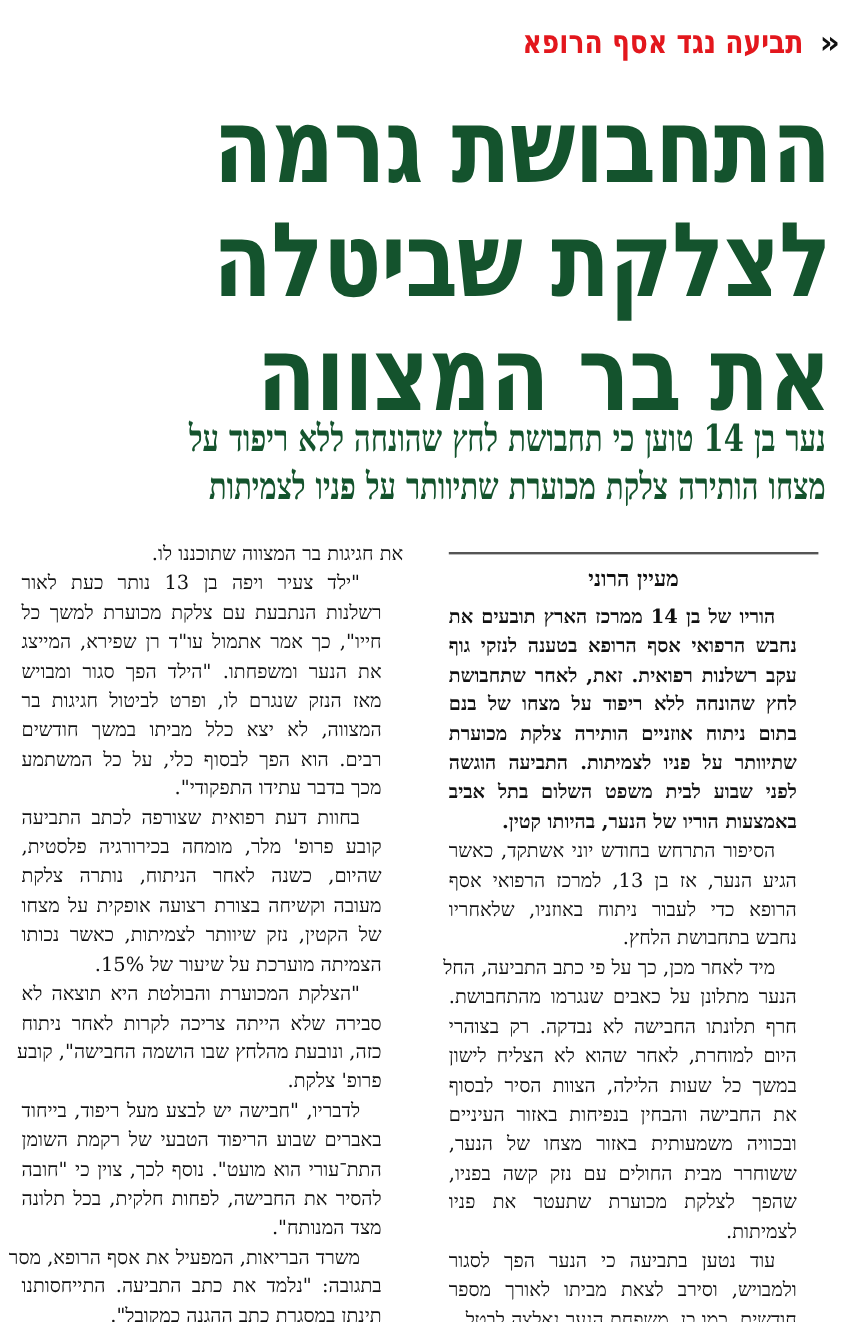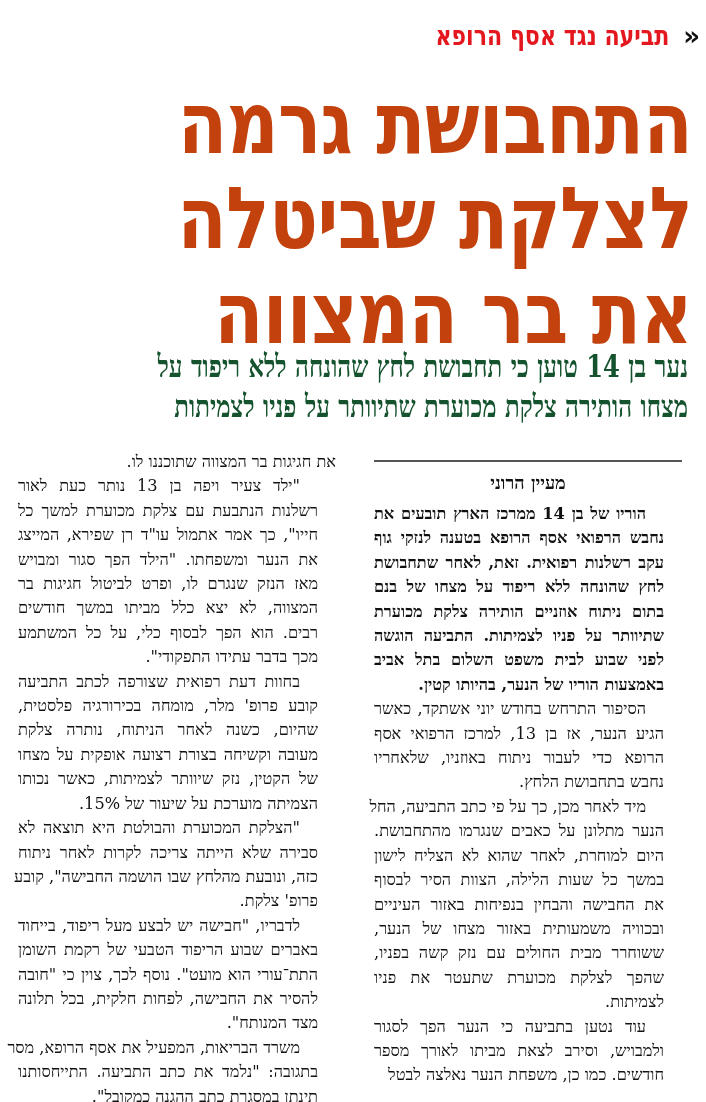--- a/index.html
+++ b/index.html
@@ -22,21 +22,21 @@
   }
   .kicker .label {
     font-family: "DejaVu Sans", sans-serif; font-weight: bold;
     font-size: 27px; color: #e3171d; line-height: 1;
     transform: scaleX(0.82); transform-origin: right center;
   }
   .headline {
     position: absolute; top: 76px; right: 14px; width: 660px;
     text-align: right;
     font-family: "DejaVu Sans", sans-serif; font-weight: bold;
-    font-size: 86px; line-height: 95px; color: #c2410c;
+    font-size: 86px; line-height: 95px; color: #14532d;
     letter-spacing: -1px;
   }
   .headline div { transform: scaleX(0.84); transform-origin: right center; white-space: nowrap; }
   .subhead {
     position: absolute; top: 346px; right: 18px; width: 670px;
     text-align: right;
     font-family: "DejaVu Serif", serif; font-weight: bold;
     font-size: 31px; line-height: 40px; color: #14532d;
   }
   .subhead div { white-space: nowrap; transform: scaleX(0.78); transform-origin: right center; }
@@ -94,20 +94,21 @@
         </p>
         <p>
           <span class="line" style="padding-right: 18px;">הסיפור התרחש בחודש יוני אשתקד, כאשר</span>
           <span class="line">הגיע הנער, אז בן 13, למרכז הרפואי אסף</span>
           <span class="line">הרופא כדי לעבור ניתוח באוזניו, שלאחריו</span>
           <span class="line last">נחבש בתחבושת הלחץ.</span>
         </p>
         <p>
           <span class="line" style="padding-right: 18px;">מיד לאחר מכן, כך על פי כתב התביעה, החל</span>
           <span class="line">הנער מתלונן על כאבים שנגרמו מהתחבושת.</span>
+          <span class="line">חרף תלונתו החבישה לא נבדקה. רק בצוהרי</span>
           <span class="line">היום למוחרת, לאחר שהוא לא הצליח לישון</span>
           <span class="line">במשך כל שעות הלילה, הצוות הסיר לבסוף</span>
           <span class="line">את החבישה והבחין בנפיחות באזור העיניים</span>
           <span class="line">ובכוויה משמעותית באזור מצחו של הנער,</span>
           <span class="line">ששוחרר מבית החולים עם נזק קשה בפניו,</span>
           <span class="line">שהפך לצלקת מכוערת שתעטר את פניו</span>
           <span class="line last">לצמיתות.</span>
         </p>
         <p>
           <span class="line" style="padding-right: 18px;">עוד נטען בתביעה כי הנער הפך לסגור</span>

